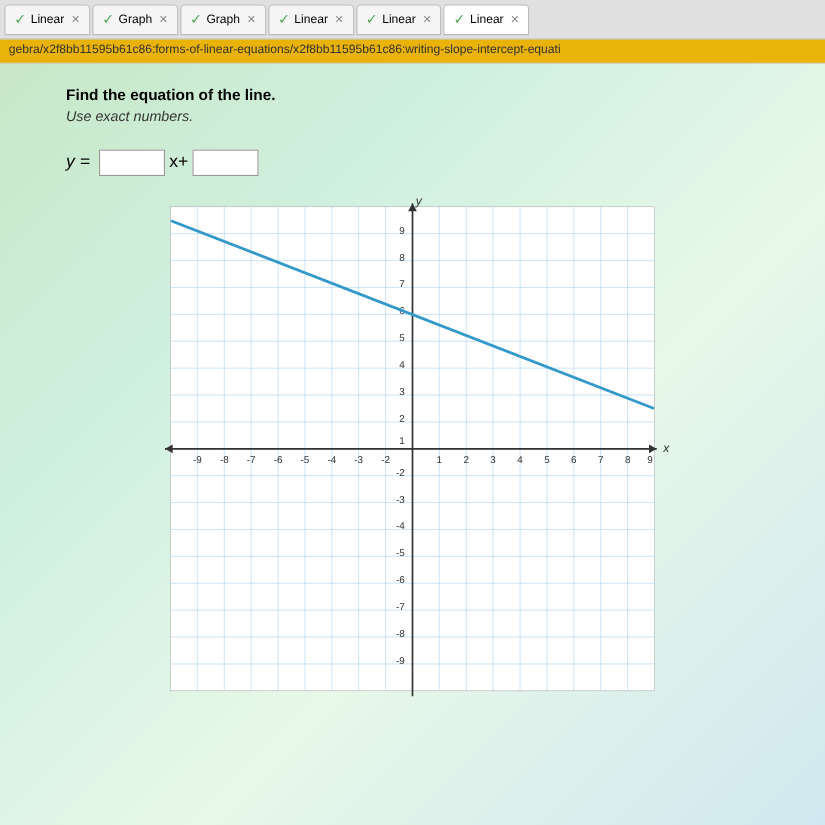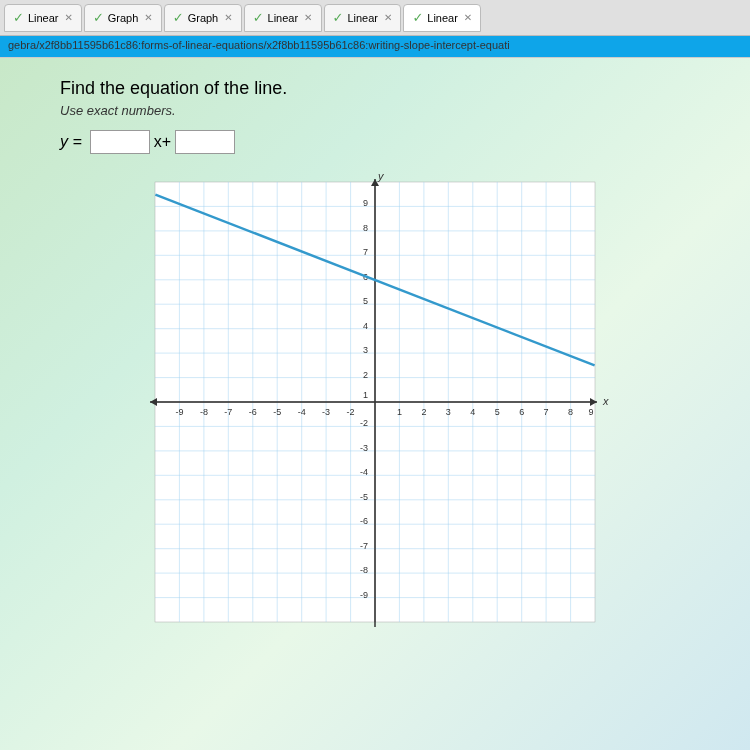--- a/index.html
+++ b/index.html
@@ -43,48 +43,48 @@
     }
     .tab-close {
       font-size: 10px;
       color: #888;
       cursor: pointer;
       margin-left: 2px;
     }
 
     
     .url-bar {
-      background: #0ea5e9;
+      background: #eab308;
       border-bottom: 1px solid #ccc;
       padding: 3px 8px;
       font-size: 11px;
       color: #333;
       height: 22px;
       overflow: hidden;
       white-space: nowrap;
     }
 
     
     .page-content {
       background: linear-gradient(135deg, #c8e8c8 0%, #d0f0e0 30%, #e8f8e8 60%, #d0e8f0 100%);
       padding: 20px 60px;
       height: calc(750px - 58px);
       overflow: hidden;
     }
 
     .problem-title {
-      font-size: 18px;
-      font-weight: normal;
+      font-size: 14px;
+      font-weight: bold;
       color: #000;
       margin-bottom: 4px;
     }
     .problem-subtitle {
       font-size: 13px;
       color: #333;
-      margin-bottom: 12px;
+      margin-bottom: 23px;
       font-style: italic;
     }
 
     .equation-row {
       display: flex;
       align-items: center;
       margin-bottom: 18px;
       font-size: 16px;
       color: #000;
       gap: 4px;

